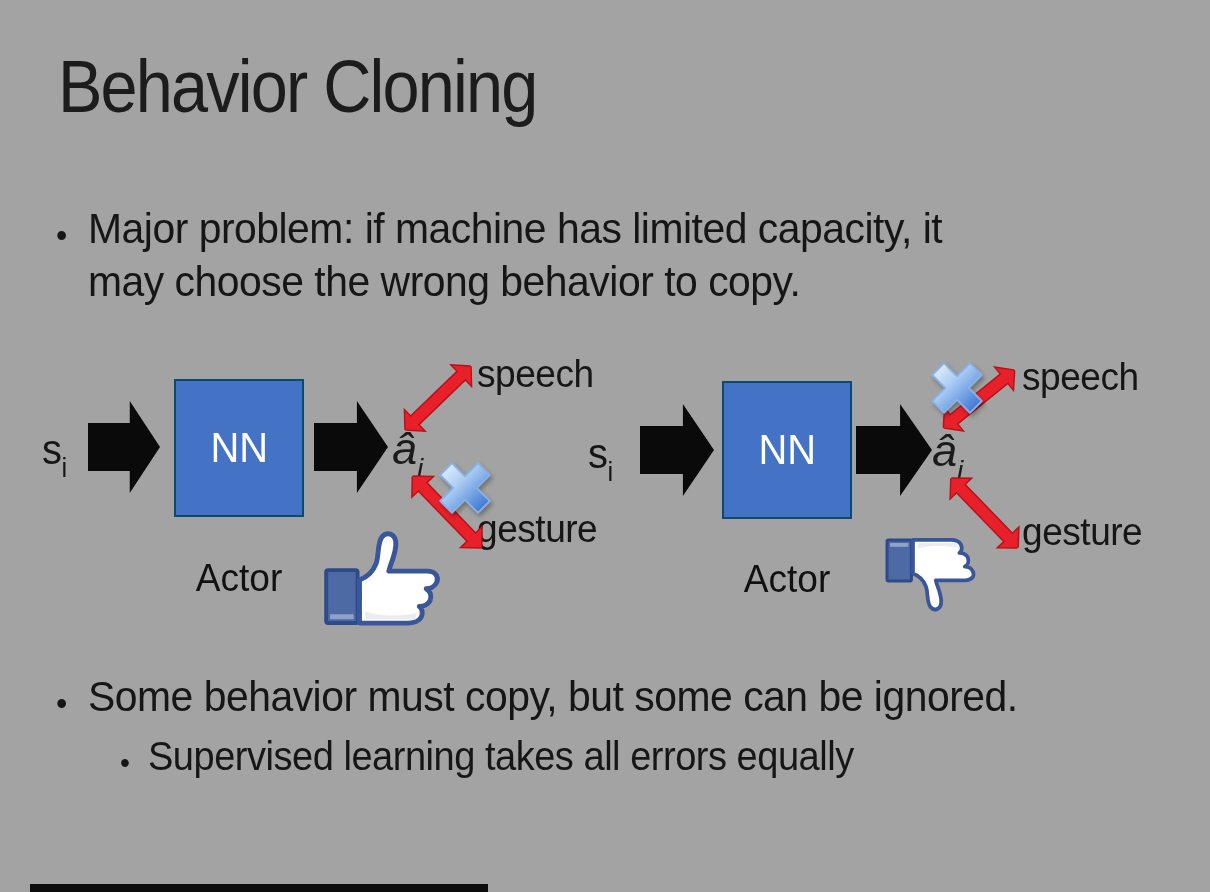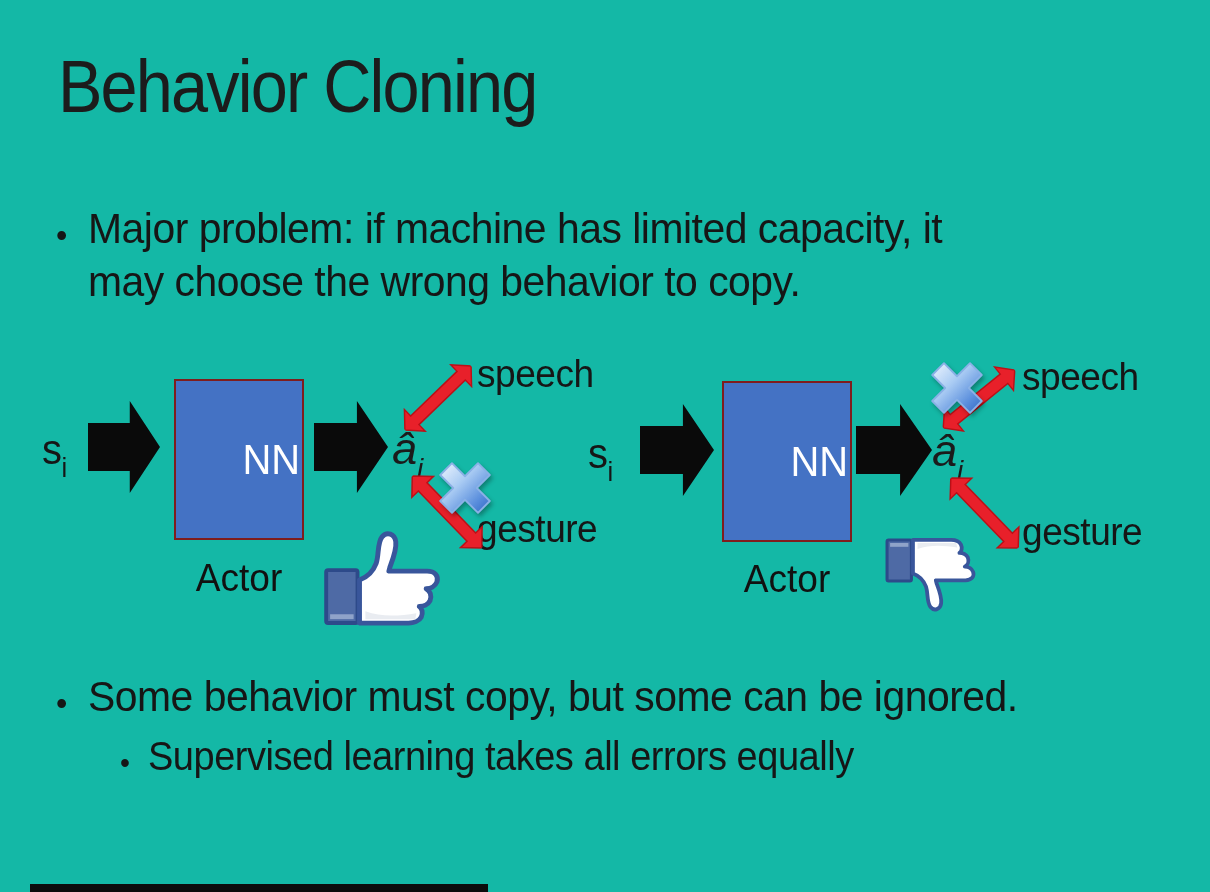--- a/index.html
+++ b/index.html
@@ -1,33 +1,33 @@
 <!DOCTYPE html>
 <html><head>
 <meta charset="utf-8">
 <style>
   html,body{margin:0;padding:0;background:#fff;}
-  .slide{position:relative;width:1210px;height:892px;background:#14b8a6;overflow:hidden;
+  .slide{position:relative;width:1210px;height:892px;background:#a3a3a3;overflow:hidden;
          font-family:"Liberation Sans",sans-serif;color:#111;}
   .txt{position:absolute;white-space:nowrap;color:#161616;
        font-family:"Liberation Sans",sans-serif;
        transform:scaleX(.95);transform-origin:0 50%;letter-spacing:-.5px;}
   .title{left:58px;top:44px;font-size:74px;letter-spacing:-2px;transform:scaleX(.9);
          color:#1c1c1c;font-weight:400;}
   .bullet-marker{font-size:34px;color:#161616;}
   .b1{font-size:43px;}
   .b2{font-size:43px;}
   .b3{font-size:40px;}
   
   .block-arrow{position:absolute;background:#0a0a0a;
     clip-path:polygon(0 24%,58% 24%,58% 0,100% 50%,58% 100%,58% 76%,0 76%);}
   
-  .nn-box{position:absolute;width:130px;height:161px;background:#4472C4;
-          border:2px solid #7f1d1d;box-sizing:border-box;
-          display:flex;align-items:center;justify-content:flex-end;}
+  .nn-box{position:absolute;width:130px;height:138px;background:#4472C4;
+          border:2px solid #0c4a6e;box-sizing:border-box;
+          display:flex;align-items:center;justify-content:center;}
   .nn-label{color:#ffffff;font-size:42px;letter-spacing:0;transform:scaleX(.95);
             font-family:"Liberation Sans",sans-serif;}
   .caption{font-size:39px;text-align:center;transform:scaleX(.95);transform-origin:50% 50%;
            position:absolute;white-space:nowrap;}
   
   .state-label{font-size:42px;}
   .state-label sub{font-size:27px;position:relative;top:4px;letter-spacing:0;}
   .action-label{position:absolute;white-space:nowrap;font-family:Liberation Sans, sans-serif;
                 font-style:italic;font-size:45px;color:#1b1b1b;}
   .action-label sub{font-size:28px;position:relative;top:4px;}

